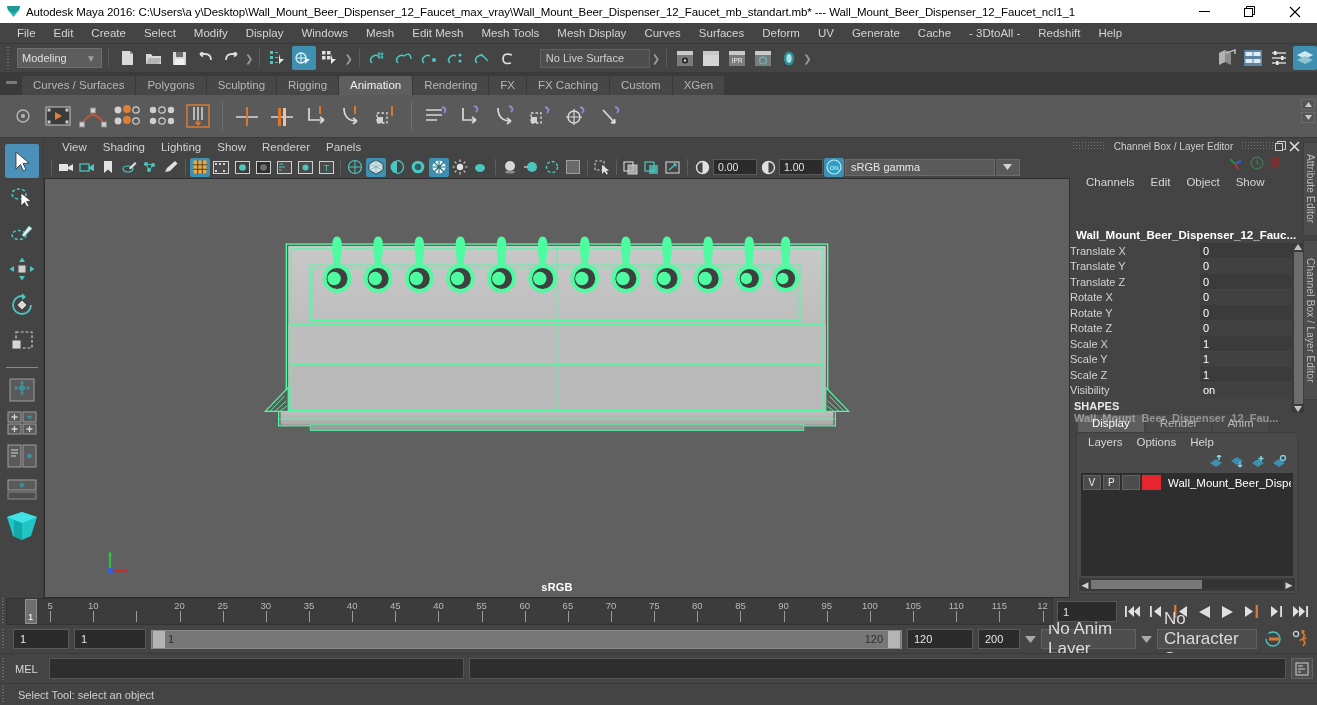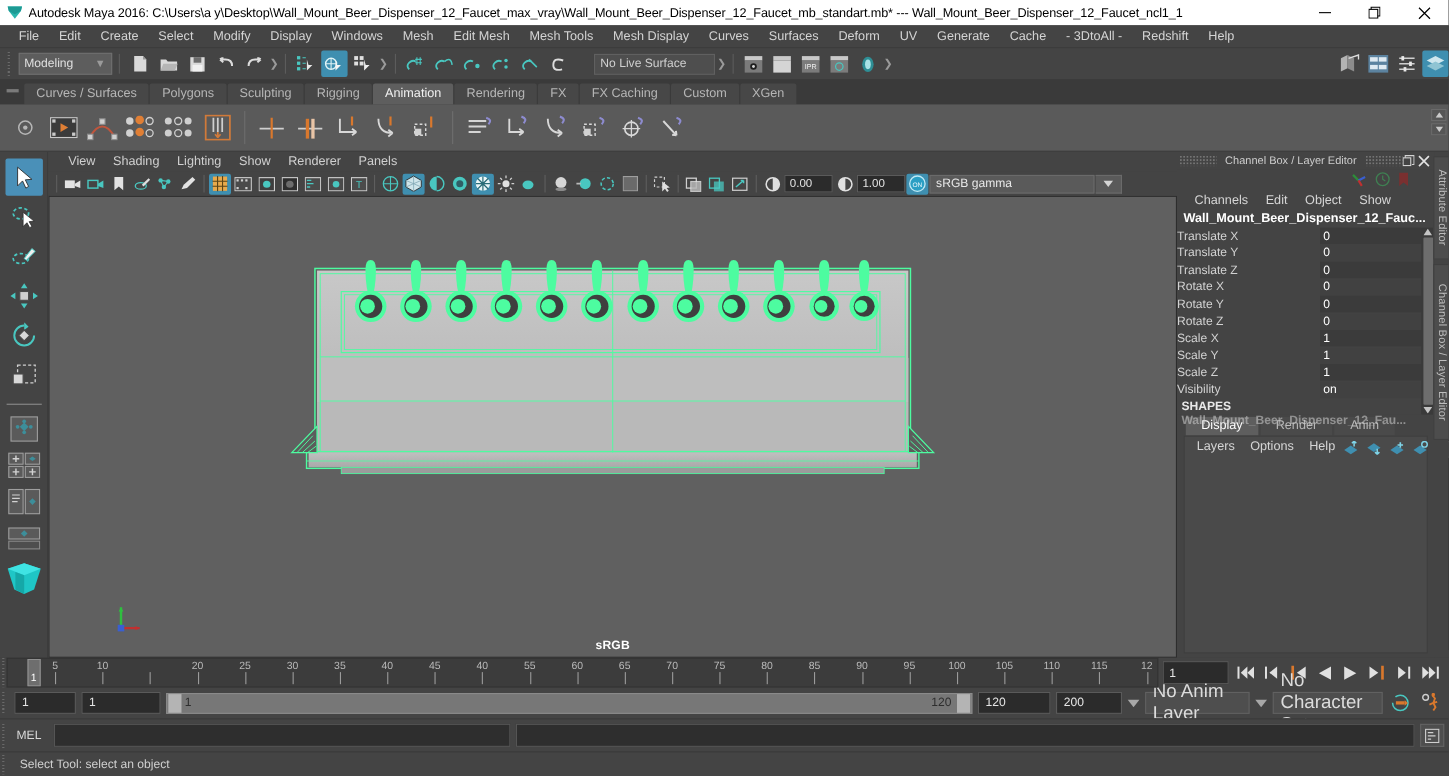--- a/index.html
+++ b/index.html
@@ -154,41 +154,41 @@
     background-image: radial-gradient(#757575 0.7px, transparent 0.8px);
     background-size: 3px 3px;
   }
   .rp-title { flex: 1; text-align: center; font-size: 10px; color: #cdcdcd; }
   .rp-icons { display: flex; gap: 3px; padding-right: 2px; }
   .cb-gizmos { height: 18px; display: flex; align-items: center; justify-content: flex-end; padding-right: 22px; gap: 6px; }
   .cbmenus { height: 20px; display: flex; align-items: center; padding-left: 8px; }
   .cbmenu { padding: 1px 8px; font-size: 11.5px; color: #d6d6d6; }
   .cb-objname {
     font-size: 11.5px; color: #ffffff; font-weight: bold; padding: 1px 4px 2px 6px;
-    white-space: nowrap; overflow: hidden;
+    white-space: nowrap; overflow: hidden; margin-top: 36px;
   }
   .cb-area { flex: 0 0 170px; display: flex; min-height: 0; }
   .cb-rows { flex: 1; min-width: 0; }
   .cbrow { height: 15.5px; display: flex; align-items: center; font-size: 11px; }
   .cbrow .lab { flex: 1; text-align: left; padding-right: 5px; color: #d2d2d2; }
   .cbrow .val { width: 92px; color: #ffffff; padding-left: 3px; background: #3b3b3b; height: 15px;
                 display: flex; align-items: center; }
   .cbrow:nth-child(even) .val { background: #414141; }
   .cb-scroll { width: 12px; flex: 0 0 12px; background: #3a3a3a; display: flex; flex-direction: column;
                align-items: center; justify-content: space-between; padding: 1px 0; }
   .cb-thumb { width: 9px; flex: 1; background: #6d6d6d; margin: 2px 0; border-radius: 1px; }
   .cb-shapes { font-size: 11px; font-weight: bold; color: #e8e8e8; padding: 2px 0 0 4px; }
   .cb-shapename { font-size: 11px; font-weight: bold; color: #cfcfcf; padding-left: 4px;
                   white-space: nowrap; overflow: hidden; opacity: 0.55; height: 11px; }
 
   .layer-tabs { height: 19px; display: flex; align-items: flex-end; padding-left: 8px; background: #444444; }
   .ltab { padding: 2px 14px 3px 14px; font-size: 11.5px; background: #4a4a4a; color: #b8b8b8; margin-right: 2px; }
   .ltab.active { background: #5e5e5e; color: #ffffff; }
   .layer-body { flex: 1; min-height: 0; background: #4a4a4a; margin: 0 6px 4px 6px;
-                display: flex; flex-direction: row; border: 1px solid #3e3e3e; }
+                display: flex; flex-direction: column; border: 1px solid #3e3e3e; }
   .lmenus { height: 18px; display: flex; align-items: center; padding-left: 4px; }
   .lmenu { padding: 1px 7px; font-size: 11.5px; color: #d6d6d6; }
   .licons { height: 20px; display: flex; align-items: center; justify-content: flex-end; gap: 6px; padding-right: 10px; }
   .llist { flex: 1; background: #2e2e2e; margin: 2px 4px; min-height: 0; }
   .lrow { display: flex; align-items: center; height: 19px; padding: 0 2px; gap: 2px; }
   .lchk { width: 18px; height: 15px; background: #4c4c4c; border: 1px solid #636363;
           display: flex; align-items: center; justify-content: center; font-size: 10px; color: #e8e8e8; }
   .lswatch { width: 20px; height: 15px; }
   .lname { font-size: 11.5px; color: #ffffff; padding-left: 5px; white-space: nowrap; overflow: hidden; }
   .lhscroll { height: 13px; display: flex; align-items: center; background: #3a3a3a; margin: 0 2px 2px 2px; }
@@ -1356,21 +1356,21 @@
     <div class="tl-grip" style="height:20px;"></div>
     <div class="rfield" style="width:56px;margin-left:2px;">1</div>
     <div class="rfield" style="width:72px;">1</div>
     <div class="rangeslider">
       <div class="rs-handle"></div>
       <div class="rs-lab-l">1</div>
       <div class="rs-lab-r">120</div>
       <div class="rs-handle"></div>
     </div>
     <div class="rfield" style="width:66px;">120</div>
-    <div class="rfield" style="width:60px;">200</div>
+    <div class="rfield" style="width:42px;">200</div>
     <div>
       <svg width="11" height="7" viewBox="0 0 11 7">
           <path d="M0 0 H11 L5.5 7 Z" fill="#a8a8a8"></path>
         </svg>
     </div>
     <div class="combofield" style="width:95px;">No Anim Layer</div>
     <div>
       <svg width="11" height="7" viewBox="0 0 11 7">
           <path d="M0 0 H11 L5.5 7 Z" fill="#a8a8a8"></path>
         </svg>

